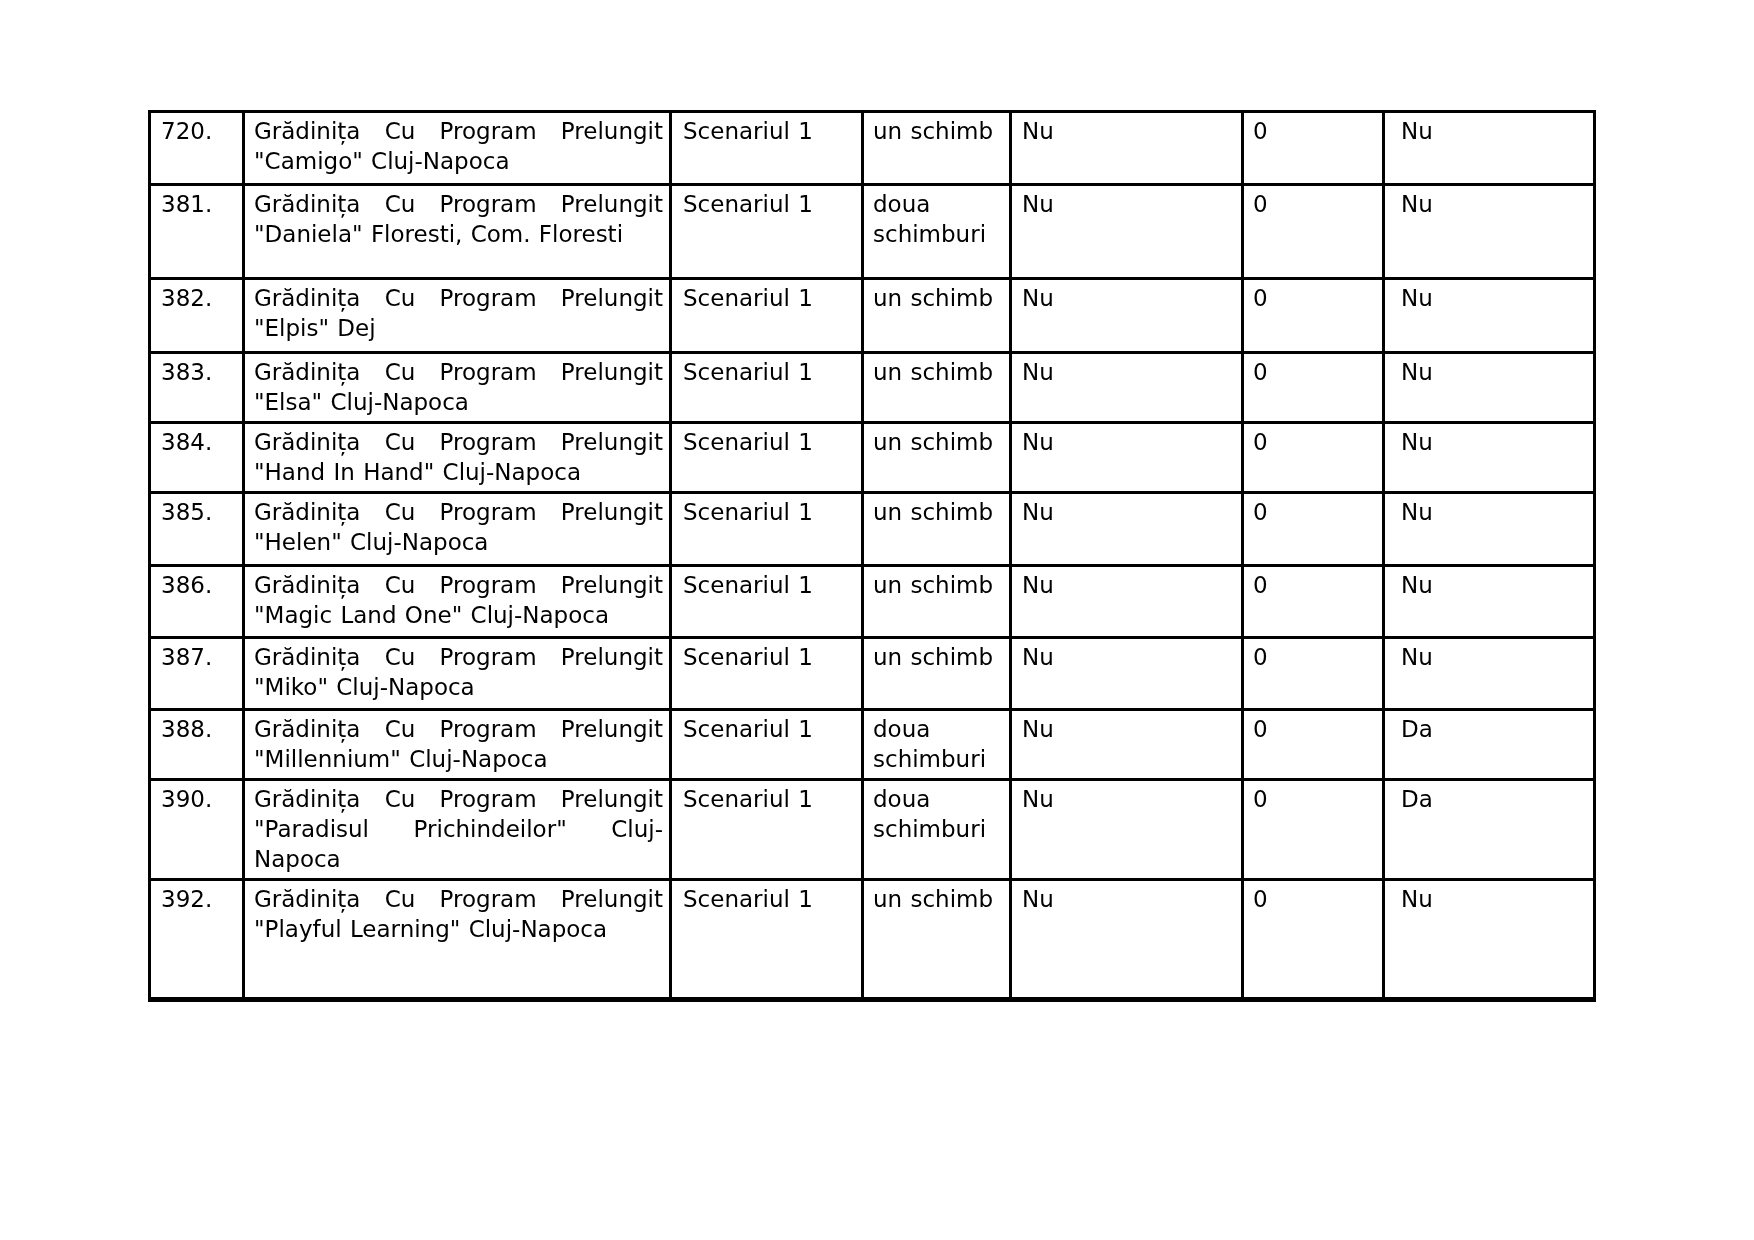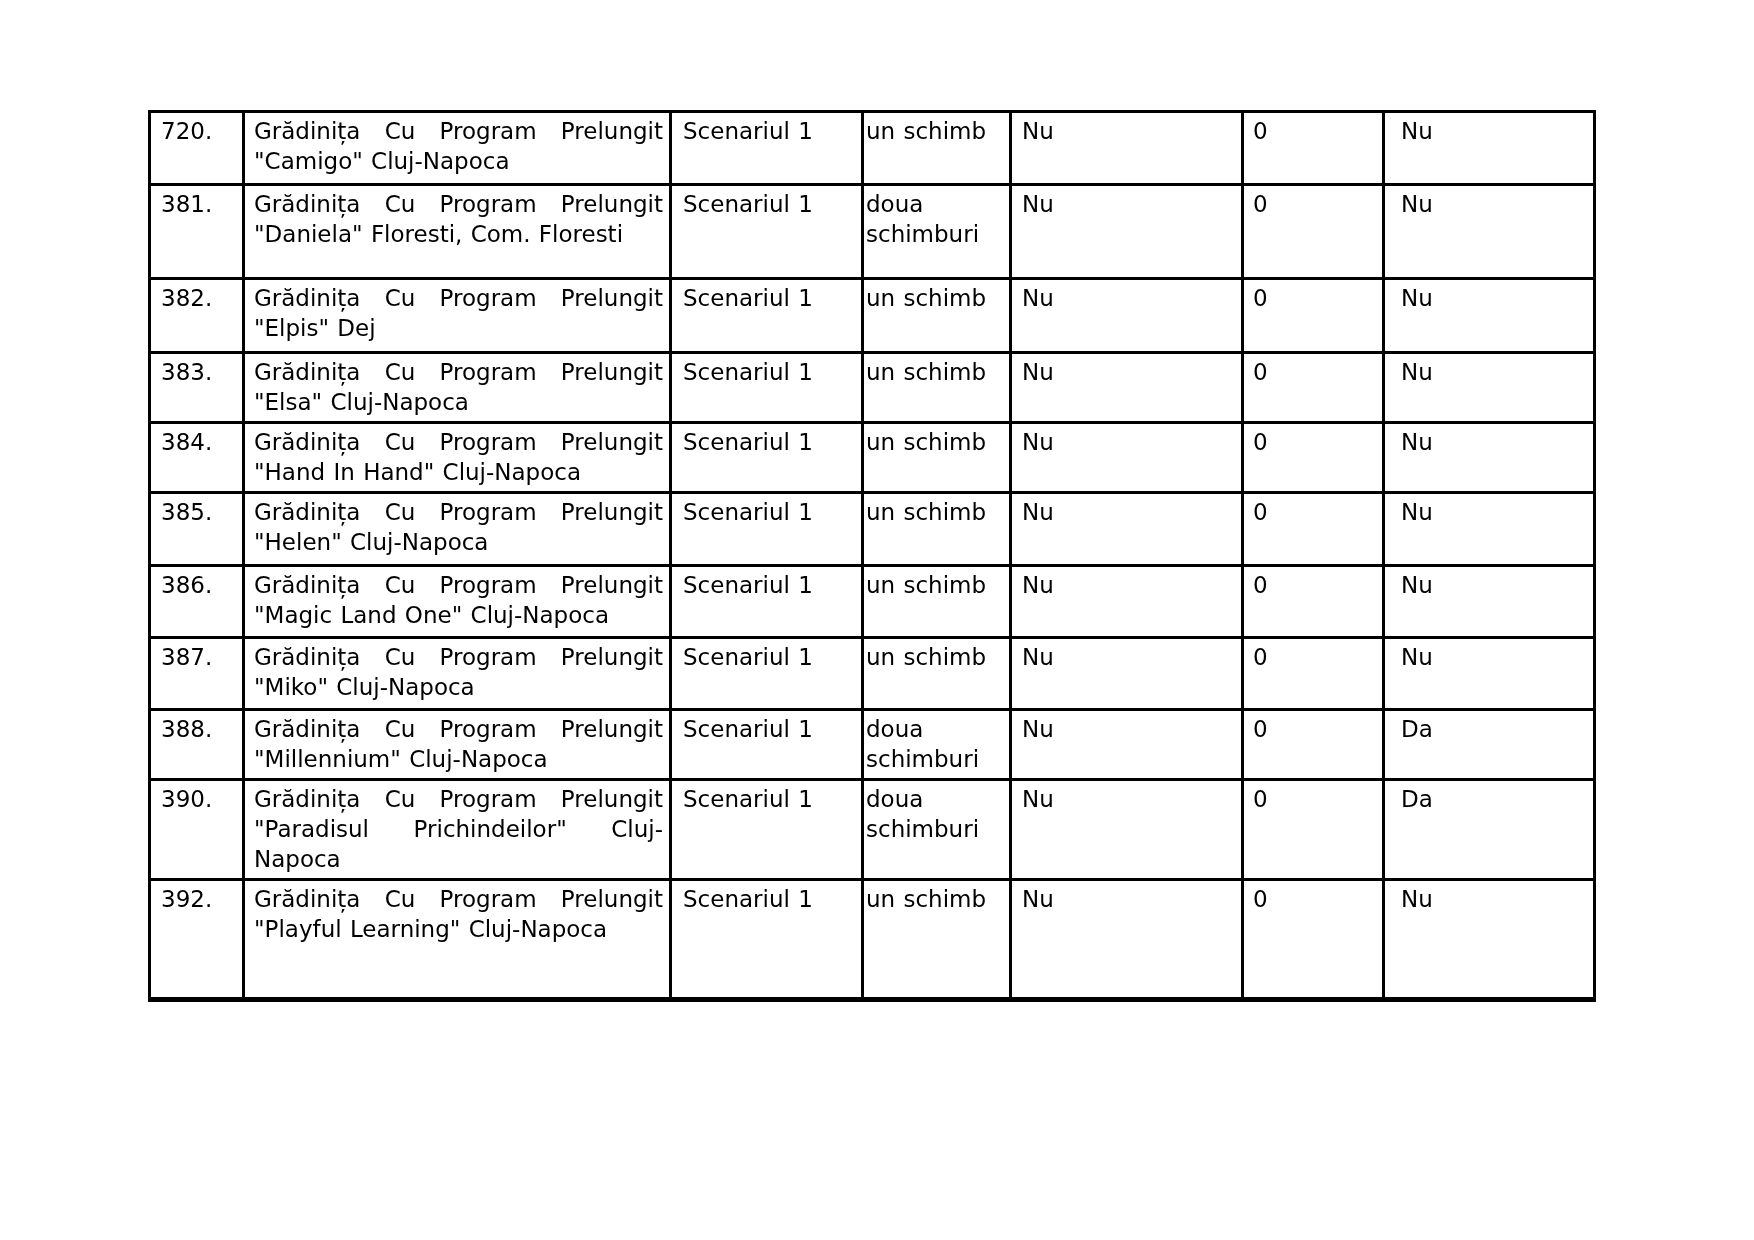--- a/index.html
+++ b/index.html
@@ -39,21 +39,21 @@
   col.w2 { width: 427px; }
   col.w3 { width: 192px; }
   col.w4 { width: 148px; }
   col.w5 { width: 232px; }
   col.w6 { width: 141px; }
   col.w7 { width: 211px; }
   
   td.c1 { padding-left: 10px; }
   td.c2 { text-align: justify; text-justify: inter-word; padding-left: 9px; padding-right: 6px; }
   td.c3 { padding-left: 11px; }
-  td.c4 { padding-left: 2px; padding-right: 4px; }
+  td.c4 { padding-left: 9px; padding-right: 4px; }
   td.c5 { padding-left: 10px; }
   td.c6 { padding-left: 9px; }
   td.c7 { padding-left: 16px; }
   
   tbody tr:nth-child(1)  { height: 73px; }
   tbody tr:nth-child(2)  { height: 94px; }
   tbody tr:nth-child(3)  { height: 74px; }
   tbody tr:nth-child(4)  { height: 69px; }
   tbody tr:nth-child(5)  { height: 65px; }
   tbody tr:nth-child(6)  { height: 73px; }

